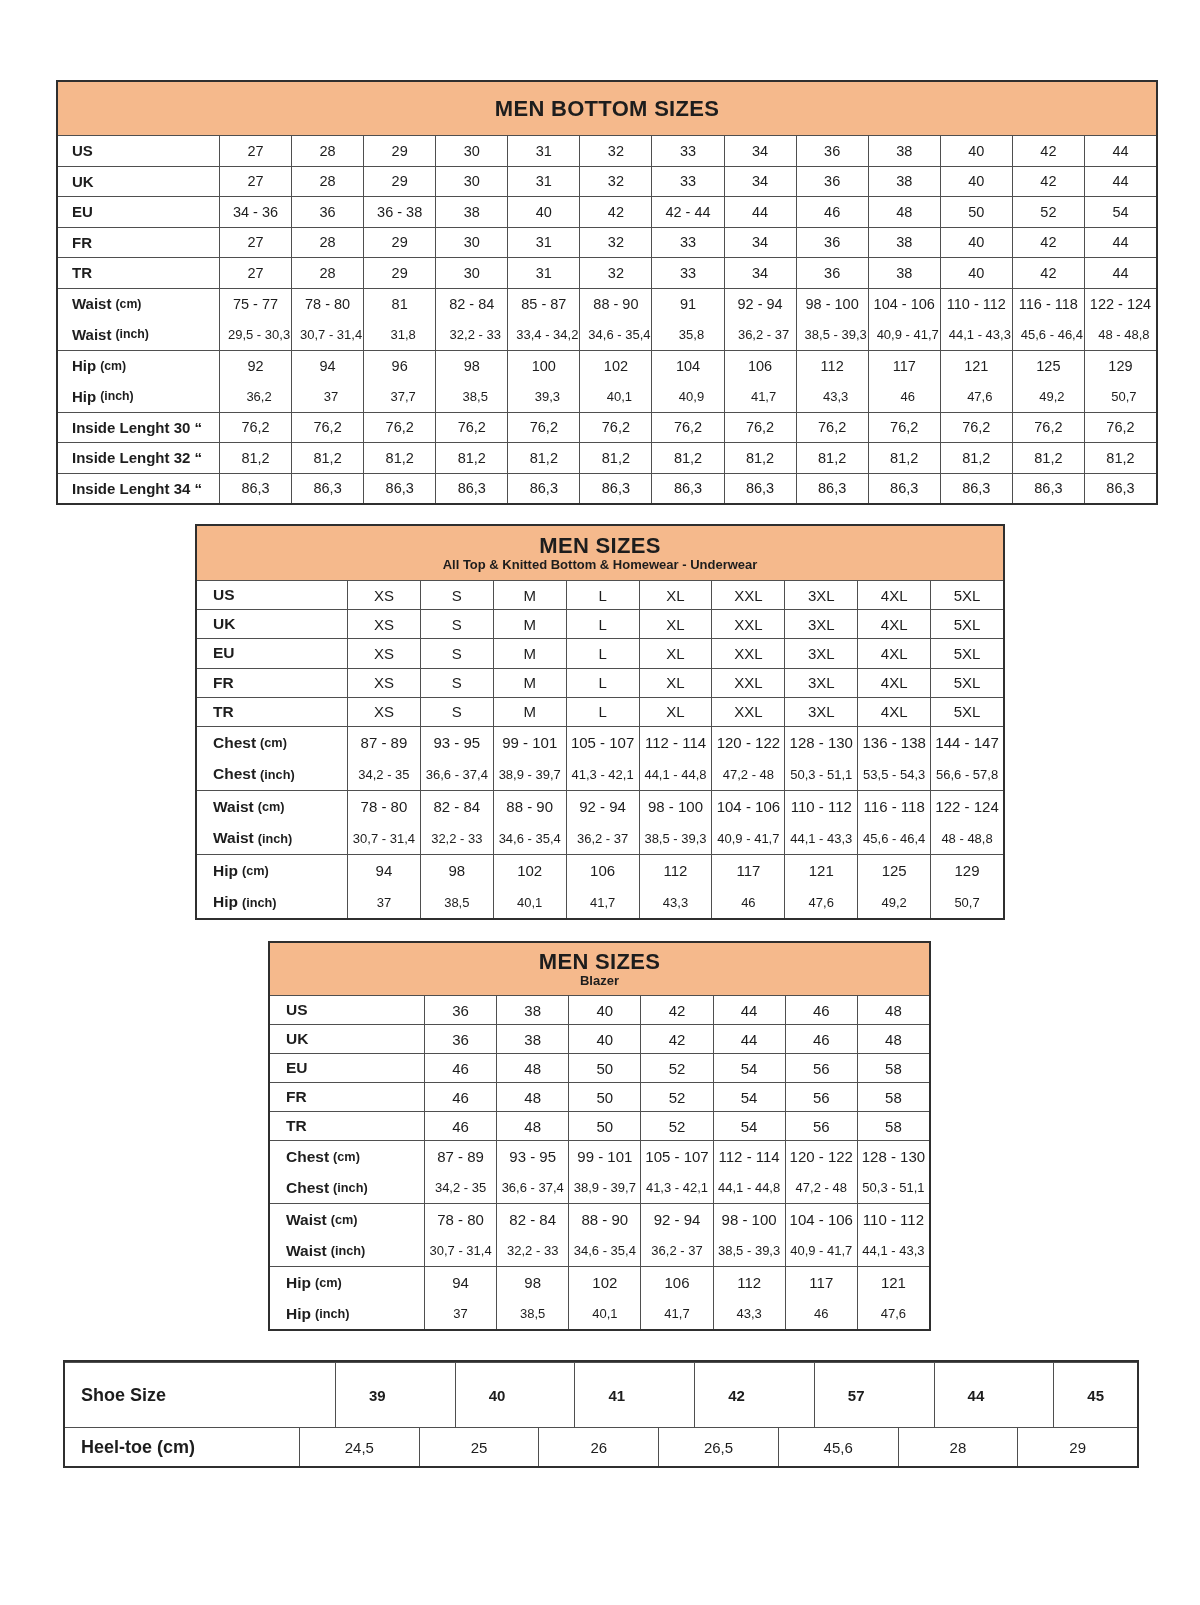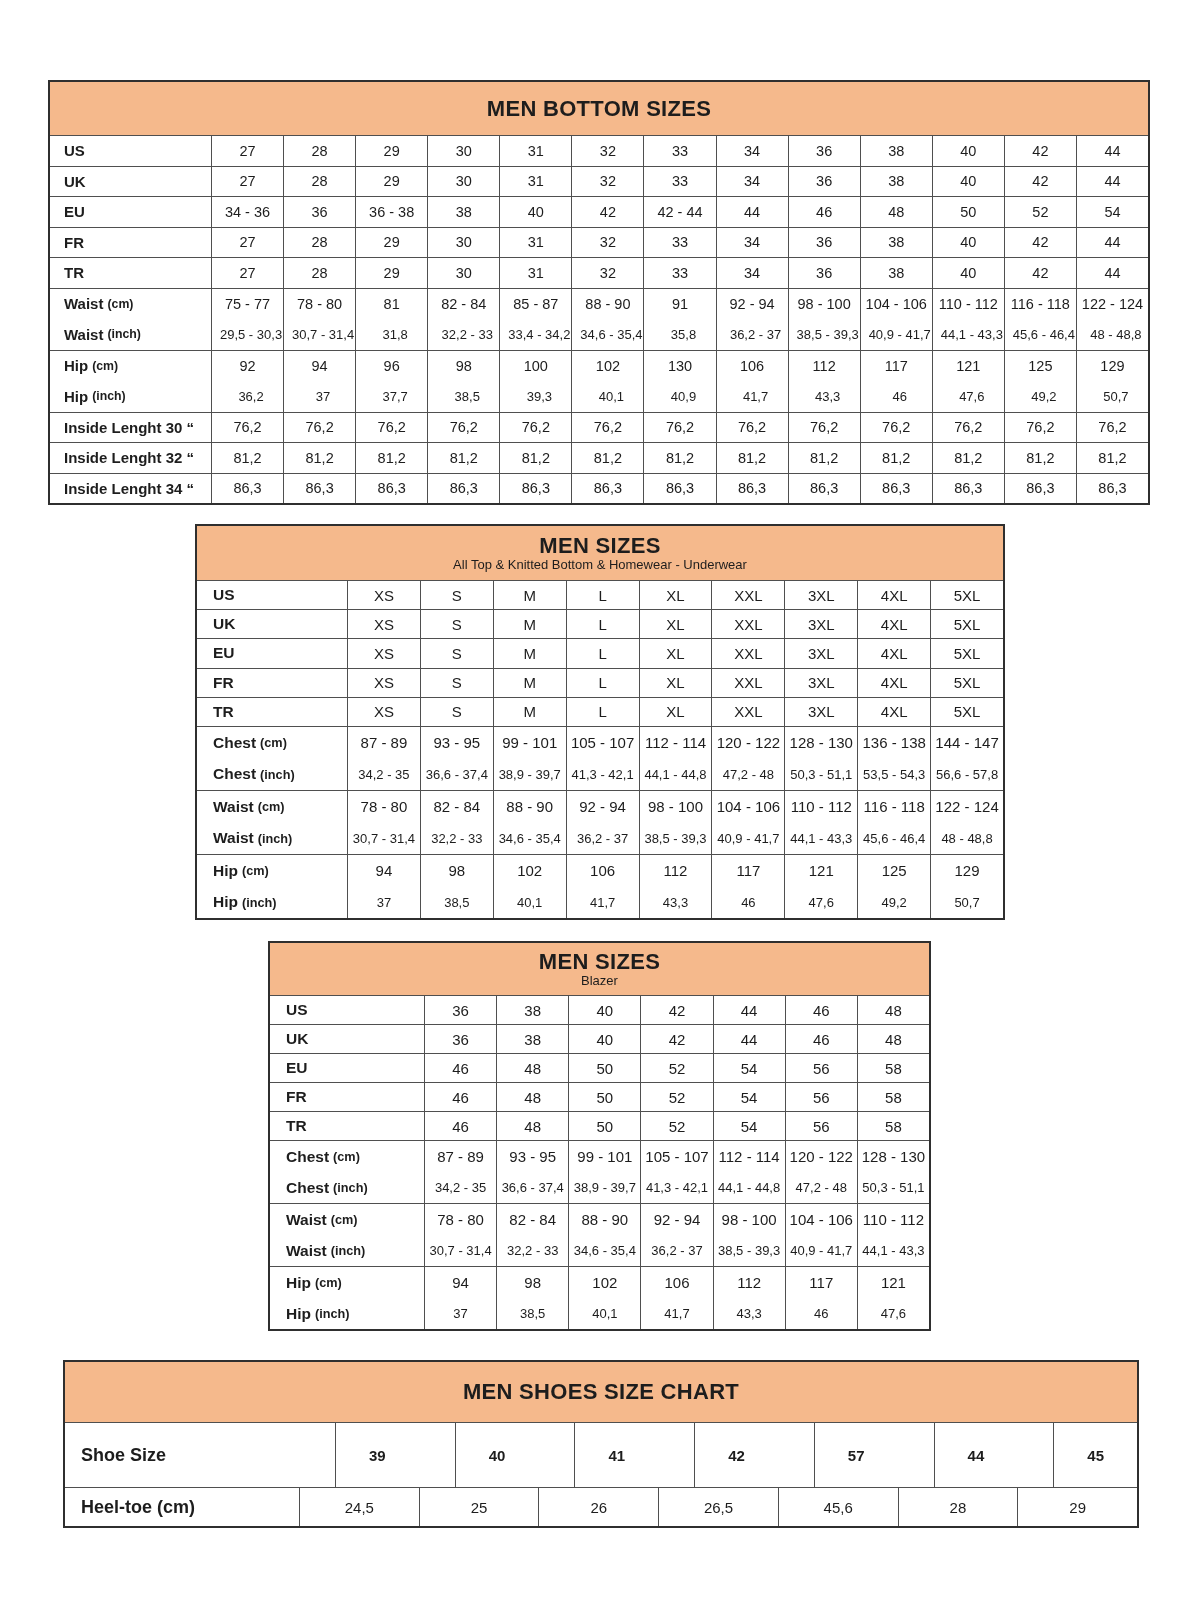--- a/index.html
+++ b/index.html
@@ -20,21 +20,21 @@
     --bc:#4f4f4f;
   }
   .tbl *{box-sizing:border-box;}
   .tbl-title{
     background:#F5B98C;
     display:flex;flex-direction:column;align-items:center;justify-content:center;
     height:var(--th);
     line-height:1.15;
   }
   .tbl-title .t{font-weight:bold;font-size:22px;letter-spacing:.3px;}
-  .tbl-title .st{font-weight:normal;font-size:13px;}
+  .tbl-title .st{font-weight:bold;font-size:13px;}
   .grp{
     display:grid;
     border-top:1.5px solid var(--bc);
   }
   .cell{
     display:flex;align-items:center;justify-content:center;
     border-left:1.5px solid var(--bc);
     font-size:15px;
     white-space:nowrap;
     overflow:hidden;
@@ -44,21 +44,21 @@
     padding-left:16px;
     font-weight:bold;
     border-left:none;
     font-size:15.5px;
   }
   .cell.lab .unit{font-weight:600;font-size:.82em;margin-left:4px;}
   .cell.small{font-size:13px;}
   .cell.boldval{font-weight:bold;font-size:16px;margin-left:36px;}
 
   
-  #t1{left:48px;top:80px;width:1102px;--th:53px;}
+  #t1{left:56px;top:80px;width:1102px;--th:53px;}
   #t1 .grp{grid-template-columns:161px repeat(13,1fr);}
   #t1 .grp.single .cell{height:29.5px;}
   #t1 .grp.double .cell{height:30.5px;}
   #t1 .cell{font-size:14.5px;}
   #t1 .cell.small{font-size:13px;padding-left:7px;}
   #t1 .cell.lab{font-size:15px;padding-left:14px;}
 
   
   #t2{left:195px;top:524px;width:810px;--th:54px;}
   #t2 .grp{grid-template-columns:150px repeat(9,1fr);}
@@ -217,21 +217,21 @@
         <div class="cell lab">
           <div class="labtext">Hip</div>
           <div class="unit">(cm)</div>
         </div>
         <div class="cell">92</div>
         <div class="cell">94</div>
         <div class="cell">96</div>
         <div class="cell">98</div>
         <div class="cell">100</div>
         <div class="cell">102</div>
-        <div class="cell">130</div>
+        <div class="cell">104</div>
         <div class="cell">106</div>
         <div class="cell">112</div>
         <div class="cell">117</div>
         <div class="cell">121</div>
         <div class="cell">125</div>
         <div class="cell">129</div>
         <div class="cell lab">
           <div class="labtext">Hip</div>
           <div class="unit">(inch)</div>
         </div>
@@ -596,23 +596,20 @@
         <div class="cell small">37</div>
         <div class="cell small">38,5</div>
         <div class="cell small">40,1</div>
         <div class="cell small">41,7</div>
         <div class="cell small">43,3</div>
         <div class="cell small">46</div>
         <div class="cell small">47,6</div>
       </div>
     </section>
   <section class="tbl" id="t4">
-      <div class="tbl-title">
-        <div class="t">MEN SHOES SIZE CHART</div>
-      </div>
       <div class="grp single g0">
         <div class="cell lab">
           <div class="labtext">Shoe Size</div>
         </div>
         <div class="cell boldval">39</div>
         <div class="cell boldval">40</div>
         <div class="cell boldval">41</div>
         <div class="cell boldval">42</div>
         <div class="cell boldval">57</div>
         <div class="cell boldval">44</div>

